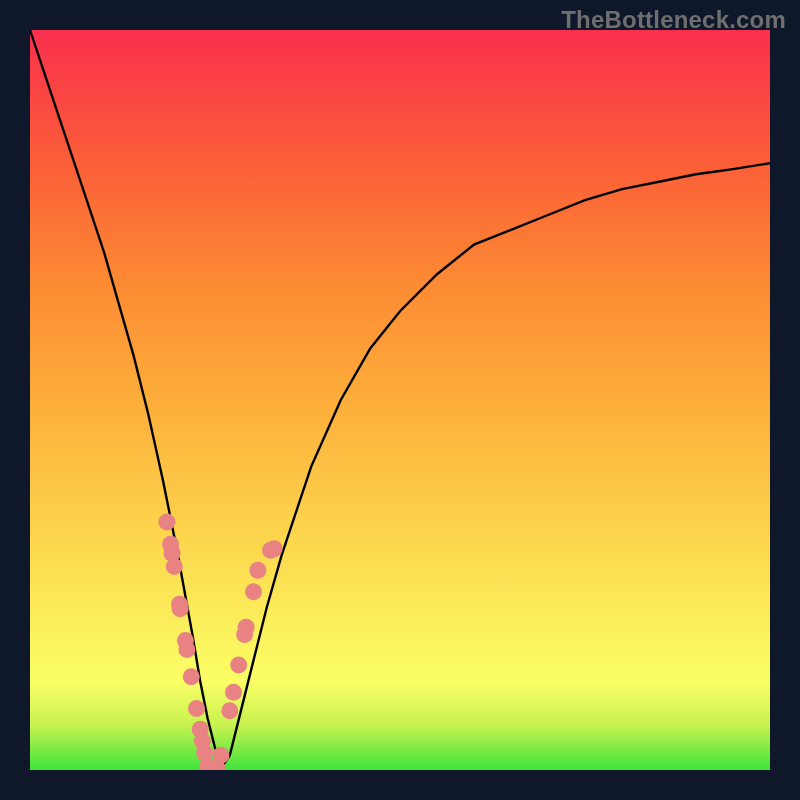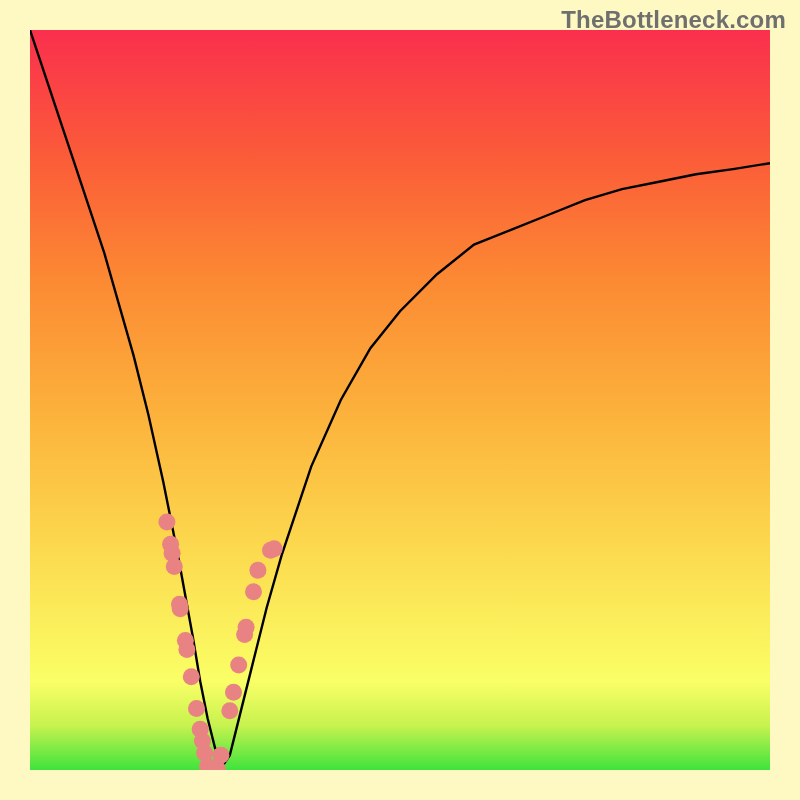--- a/index.html
+++ b/index.html
@@ -7,21 +7,21 @@
     padding: 0;
     width: 800px;
     height: 800px;
     overflow: hidden;
     background: #000;
     font-family: Arial, Helvetica, sans-serif;
   }
   .frame {
     position: absolute;
     inset: 0;
-    background: #fef9c3;
+    background: #0f172a;
   }
   .plot-area {
     position: absolute;
     
     left: 30px;
     top: 30px;
     width: 740px;   
     height: 740px;
     
     background: linear-gradient(

